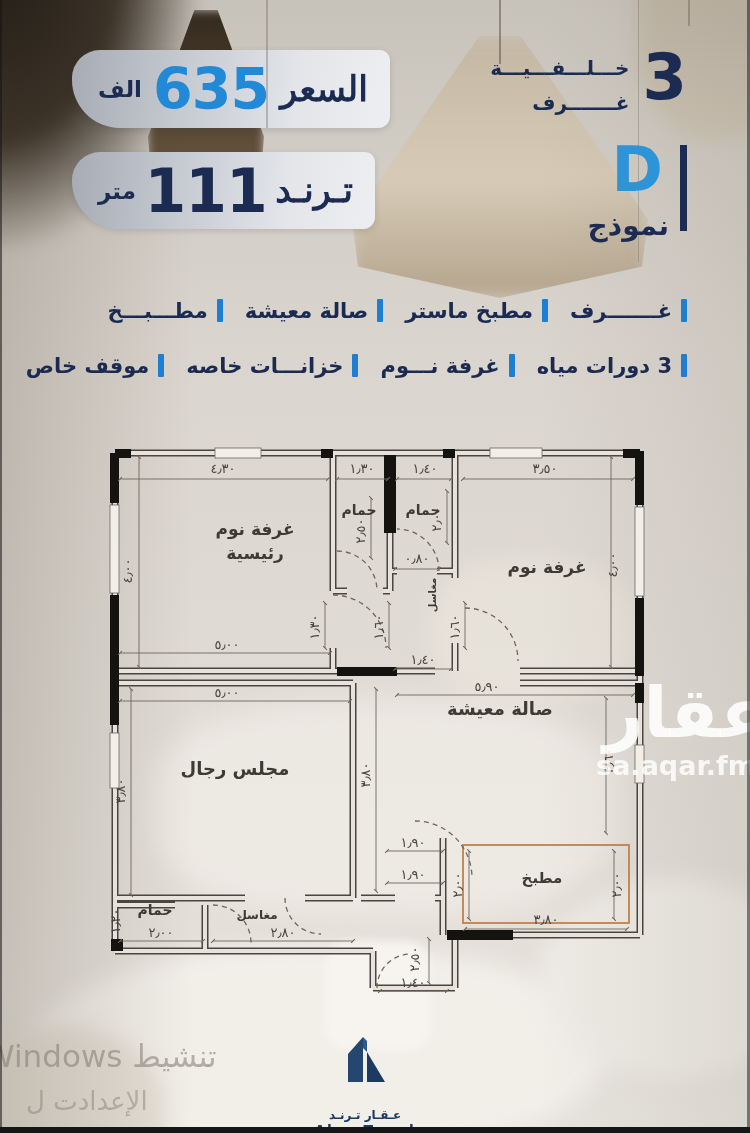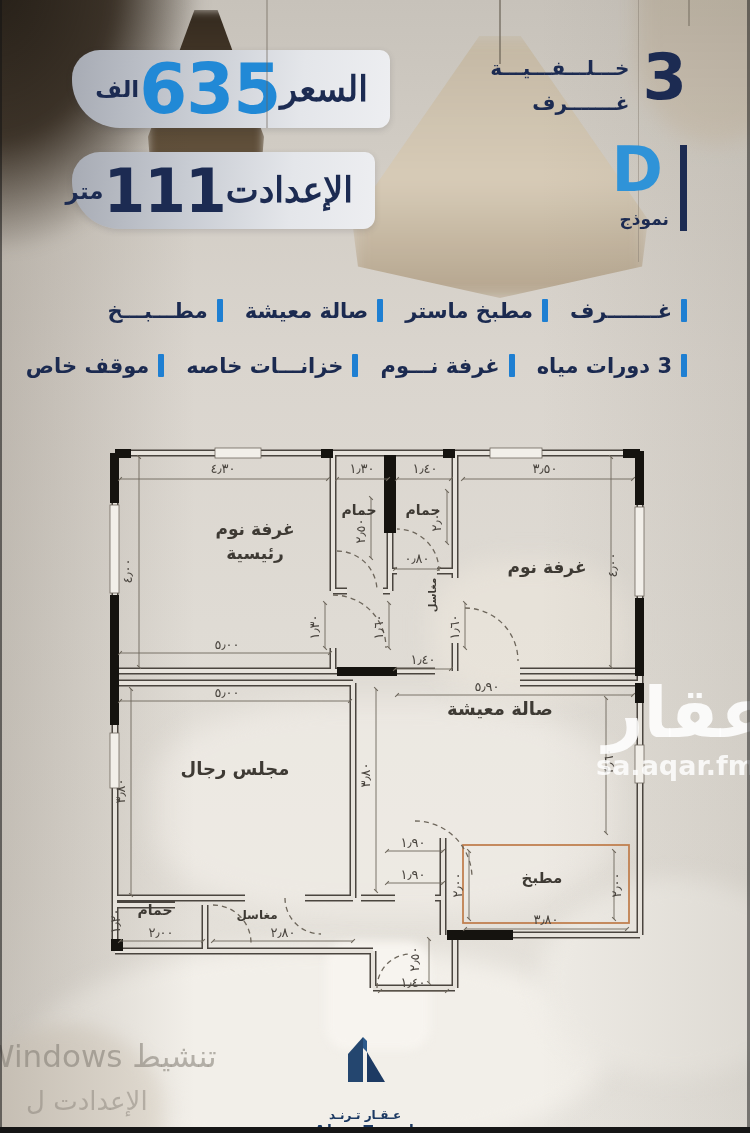--- a/index.html
+++ b/index.html
@@ -48,34 +48,34 @@
   
   .badge{position:absolute;display:flex;align-items:center;justify-content:space-between;
          direction:rtl;z-index:3;padding:0 22px 0 26px;box-sizing:border-box;
          background:linear-gradient(95deg,#a7abb4 0%,#c8ccd3 38%,#e4e6ea 72%,#edeef1 100%);
          border-radius:28px 10px 12px 48px;box-shadow:0 2px 6px rgba(60,60,70,.18);}
   #price-badge{left:72px;top:50px;width:318px;height:78px;}
   #area-badge{left:72px;top:152px;width:303px;height:77px;}
   .b-label{font-size:35px;font-weight:700;color:#1c2b52;font-family:Liberation Serif, serif;}
   .b-unit{font-size:23px;font-weight:700;color:#1c2b52;}
   .b-value{font-weight:700;letter-spacing:-1px;line-height:1;}
-  #price-badge .b-value{font-size:69px;color:#2189d6;}
+  #price-badge .b-value{font-size:57px;color:#2189d6;}
   #area-badge .b-value{font-size:60px;color:#1c2b52;}
 
   #cord-left-front{left:266px;top:0;width:2px;height:128px;background:#6b6257;opacity:.35;z-index:4;}
 
   
   #rooms-block{right:63px;top:44px;display:flex;direction:rtl;gap:13px;z-index:3;align-items:flex-start;}
   #rooms-count{font-size:64px;font-weight:800;color:#1c2b52;line-height:1.05;}
   #rooms-words{display:flex;flex-direction:column;gap:7px;padding-top:10px;}
   #rooms-words span{font-size:20px;font-weight:700;color:#1c2b52;line-height:28px;}
   #model-block{right:63px;top:143px;width:96px;height:100px;z-index:3;}
   #model-bar{position:absolute;right:0;top:2px;width:7px;height:86px;background:#1c2b52;}
   #model-letter{position:absolute;right:24px;top:-10px;font-size:62px;font-weight:700;color:#2f93d8;}
-  #model-label{position:absolute;right:18px;top:66px;font-size:17px;font-weight:600;color:#1c2b52;}
+  #model-label{position:absolute;right:18px;top:66px;font-size:28px;font-weight:600;color:#1c2b52;}
 
   
   .feat-row{position:absolute;right:63px;display:flex;direction:rtl;gap:22px;z-index:3;align-items:center;}
   #feat-row-1{top:299px;}
   #feat-row-2{top:354px;}
   .feat-item{display:flex;direction:rtl;align-items:flex-start;gap:9px;}
   .feat-bar{width:6px;height:23px;background:#1e7fd2;border-radius:1px;flex:0 0 auto;}
   .feat-item span.txt{font-size:21px;font-weight:700;color:#1b2a50;white-space:nowrap;}
 
   
@@ -118,21 +118,21 @@
 <div class="blob" id="sofa-left-sphere"></div>
 <div id="bg-side-shade"></div>
 <div class="abs" id="cord-left-front"></div>
 
 <div class="badge" id="price-badge">
   <span class="b-label">السعر</span>
   <span class="b-value">635</span>
   <span class="b-unit">الف</span>
 </div>
 <div class="badge" id="area-badge">
-  <span class="b-label">الإعدادت</span>
+  <span class="b-label">تـرنـد</span>
   <span class="b-value">111</span>
   <span class="b-unit">متر</span>
 </div>
 
 <div class="abs" id="rooms-block">
   <div id="rooms-count">3</div>
   <div id="rooms-words">
     <span>خـــلـــفـــيـــة</span>
     <span>غـــــــرف</span>
   </div>

